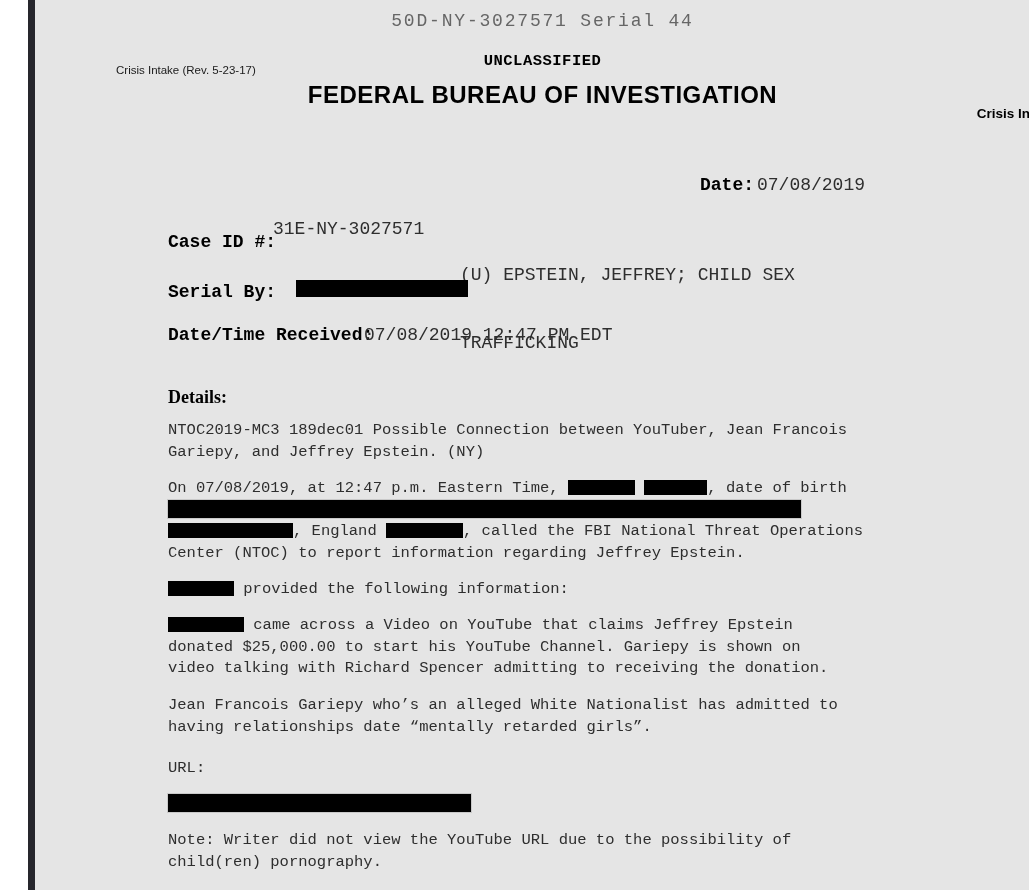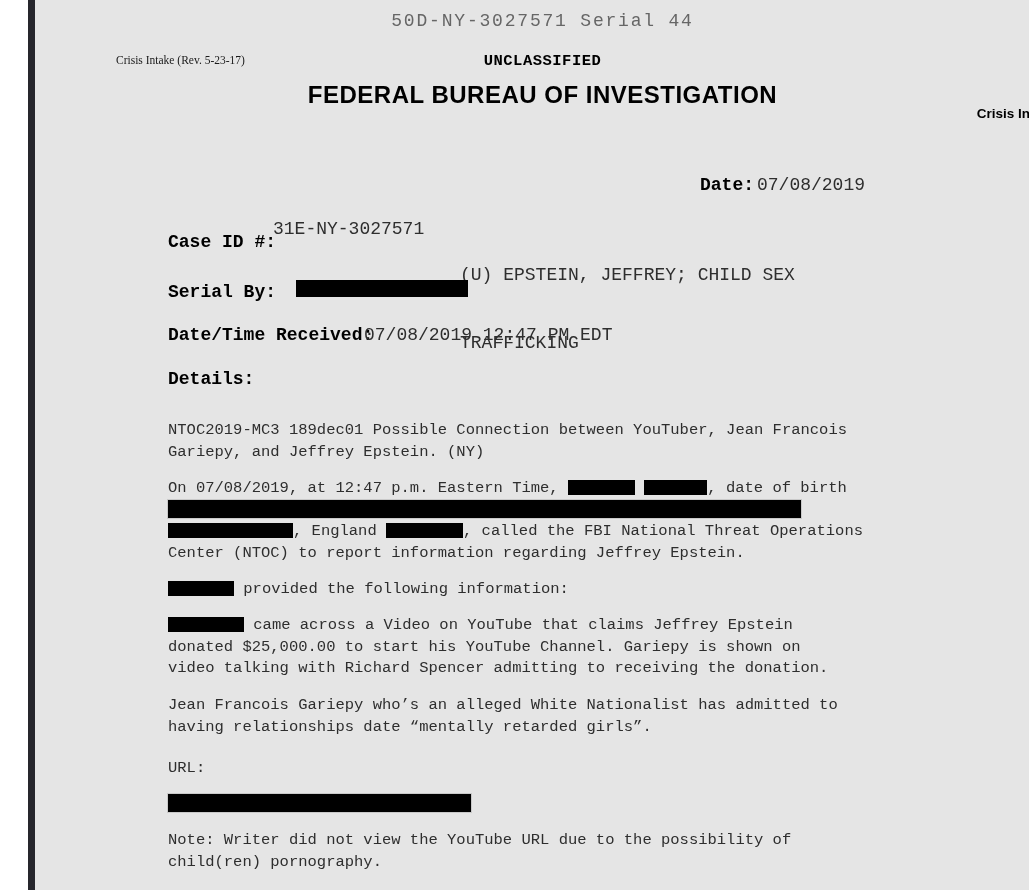--- a/index.html
+++ b/index.html
@@ -14,22 +14,22 @@
   .edge { position:absolute; top:0; bottom:0; background:#26262c; }
   .edge.left  { left:0;  width:7px; }
   .edge.right { right:0; width:6px; }
 
   .serial-header {
     position:absolute; top:11px; left:0; width:100%;
     text-align:center; font-size:18px; letter-spacing:1.8px;
     color:#666666; white-space:pre;
   }
   .rev-label {
-    position:absolute; top:54px; left:88px;
-    font-family:Liberation Serif, serif;
+    position:absolute; top:64px; left:88px;
+    font-family:Liberation Sans, sans-serif;
     font-size:11.5px; color:#1a1a1a;
   }
   .classification {
     position:absolute; top:52px; left:0; width:100%;
     text-align:center; font-weight:bold; font-size:15.5px;
     letter-spacing:0.5px; color:#000;
   }
   .agency-title {
     position:absolute; top:81px; left:0; width:100%;
     text-align:center;
@@ -49,21 +49,21 @@
   .date-label    { top:175px; left:672px; }
   .date-value    { top:175px; left:729px; }
   .case-label    { top:232px; left:140px; }
   .case-value    { top:219px; left:245px; }
   .case-subject  { top:219px; left:432px; line-height:22.5px; }
   .drafted-label { top:282px; left:140px; }
   .drafted-bar   { position:absolute; top:280px; left:268px; width:172px; height:17px;
                    background:#000; }
   .dtr-label     { top:325px; left:140px; }
   .dtr-value     { top:325px; left:336px; }
-  .details-label { top:369px; left:140px; }
+  .details-label { top:387px; left:140px;font-family:Liberation Serif, serif; }
 
   .para {
     position:absolute; left:140px; width:740px;
     font-size:15.5px; line-height:21.5px; white-space:pre; color:#2e2e2e;
   }
   .p1 { top:420px; }
   .p2 { top:478px; }
   .p3 { top:579px; }
   .p4 { top:615px; }
   .p5 { top:695px;font-family:Liberation Mono, monospace; }

